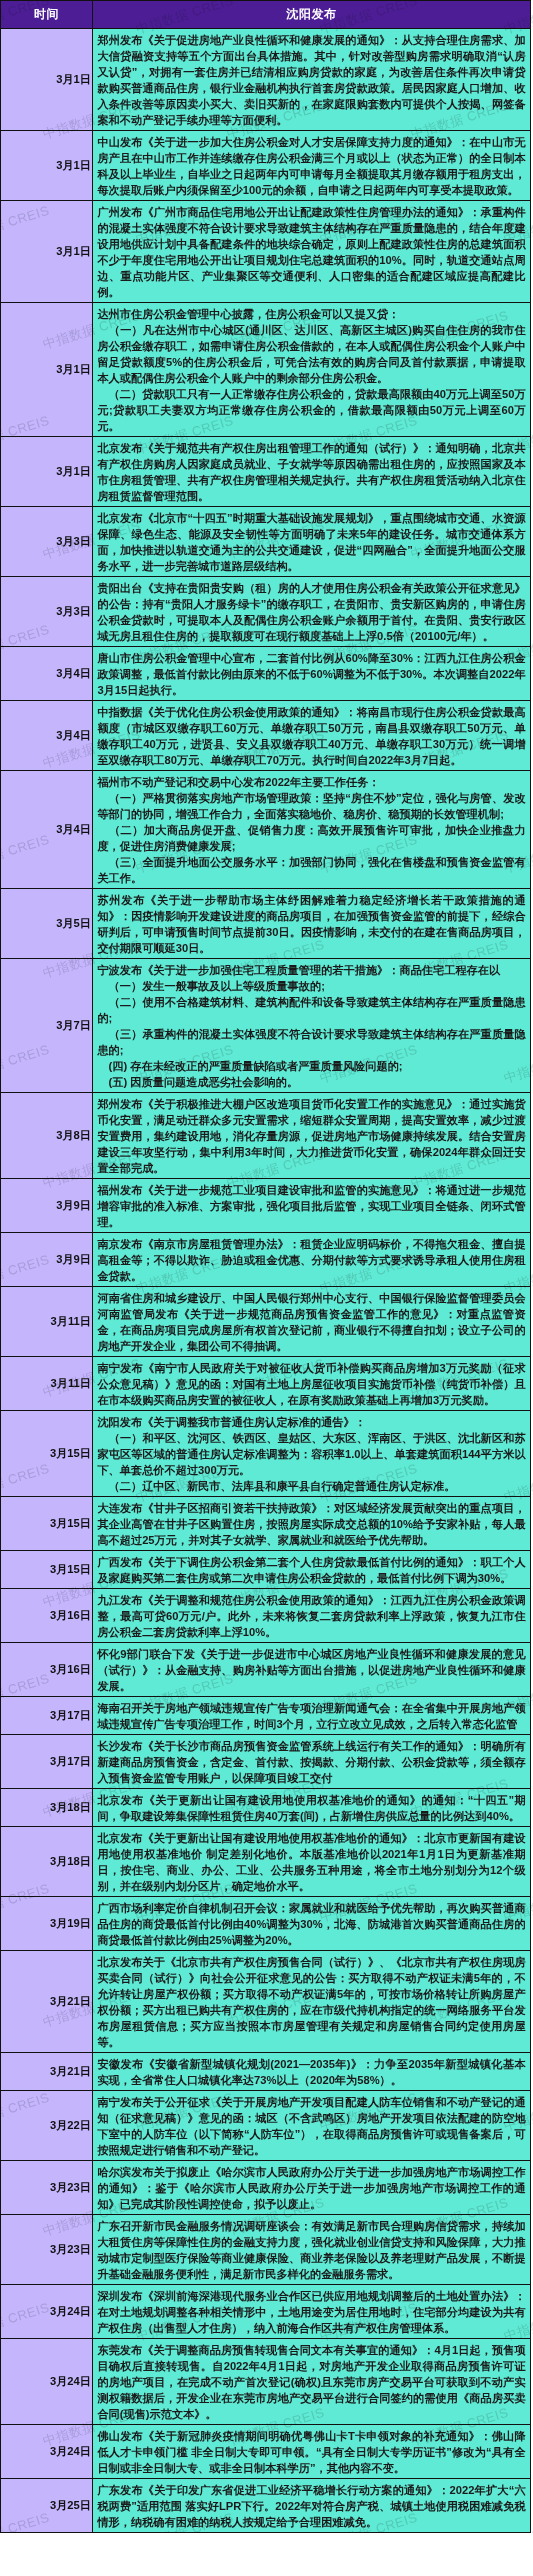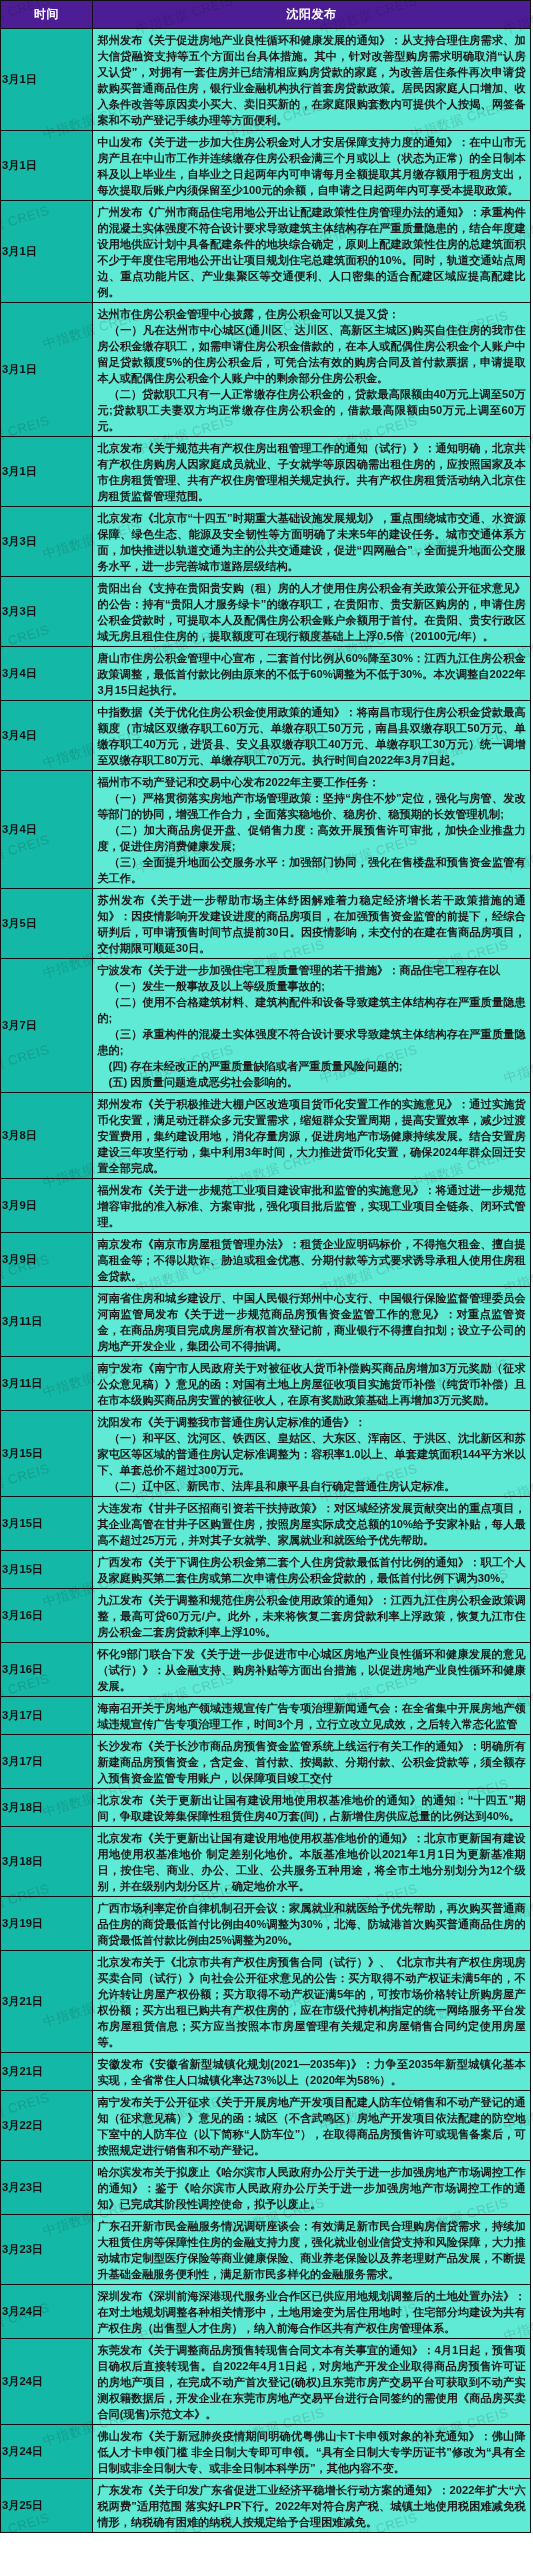--- a/index.html
+++ b/index.html
@@ -33,26 +33,26 @@
     font-size: 12px;
     font-weight: bold;
     height: 25px;
     text-align: center;
     vertical-align: middle;
     letter-spacing: 0.6px;
   }
   th.col-time { width: 89px; }
   td.date-cell {
     width: 89px;
-    text-align: left;
+    text-align: right;
     vertical-align: middle;
     font-size: 11.2px;
     font-weight: bold;
     color: #111111;
-    background: #14b8a6;
+    background: #c4b5fd;
   }
   td.content-cell {
     padding: 2.5px 4.4px;
     font-size: 11.2px;
     line-height: 16px;
     color: #1a1a1a;
     font-weight: 700;
     vertical-align: middle;
     white-space: pre-line;
     text-align: justify;

